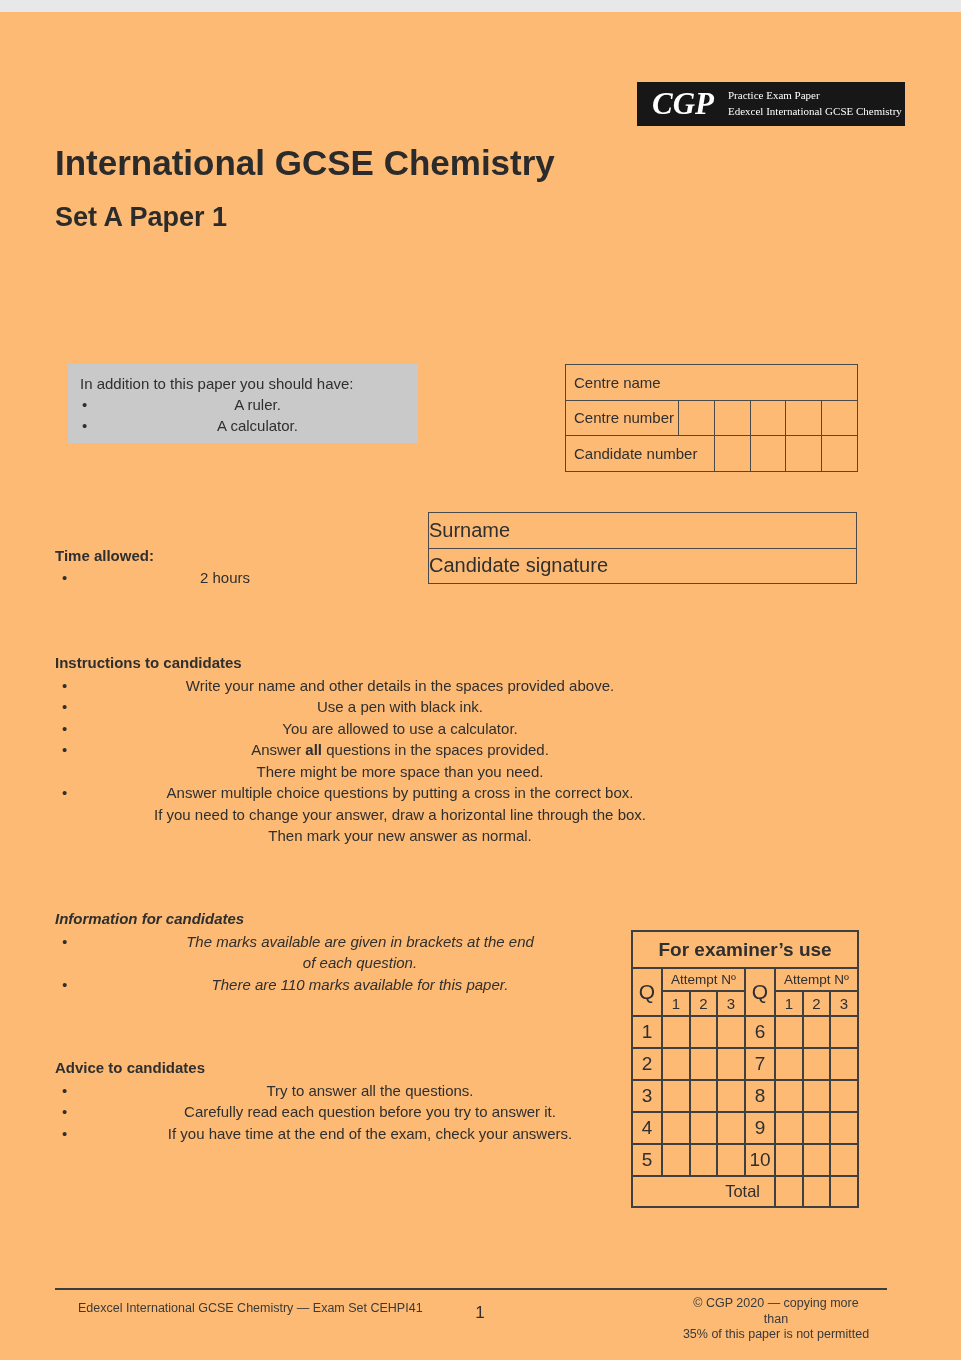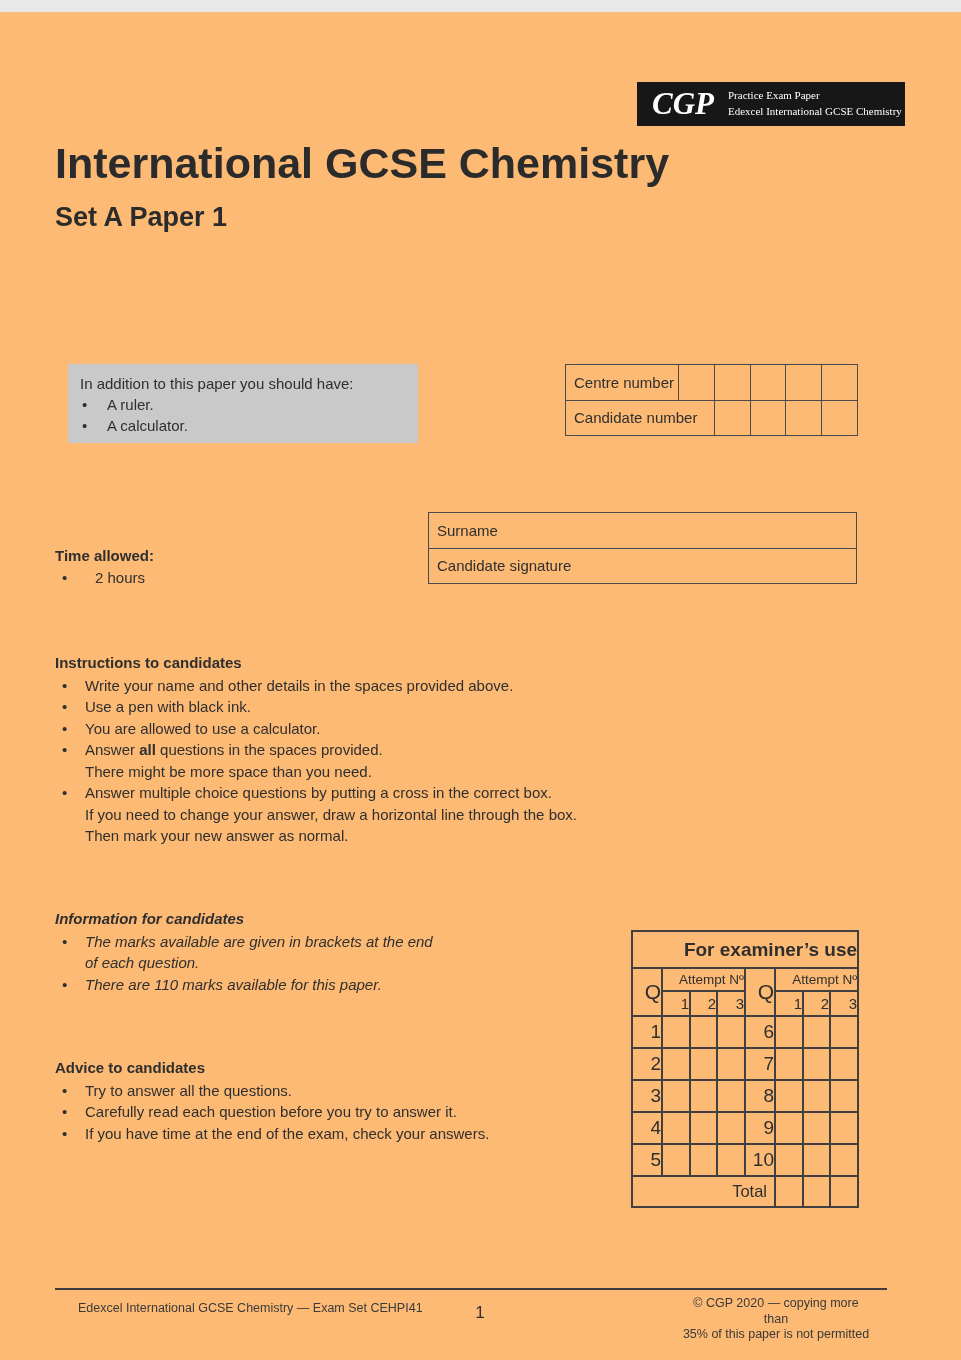--- a/index.html
+++ b/index.html
@@ -26,74 +26,74 @@
     margin-left: 15px; width: 76px; flex: none;
   }
   .logo-lines {
     font-family: "Liberation Serif", "DejaVu Serif", serif;
     font-weight: normal; font-size: 11px; color: #ffffff; line-height: 1.45;
   }
 
   
   .title {
     position: absolute; left: 55px; top: 129px; margin: 0;
-    font-size: 43px; line-height: 44px; font-weight: bold; color: #2b2b2b;
+    font-size: 35px; line-height: 44px; font-weight: bold; color: #2b2b2b;
   }
   .subtitle {
     position: absolute; left: 55px; top: 188px; margin: 0;
     font-size: 27px; line-height: 34px; font-weight: bold; color: #2b2b2b;
   }
 
   
   .equip-box {
     position: absolute; left: 68px; top: 352px; width: 350px; height: 79px;
     background: #c9c9c9; padding: 9px 10px 0 12px;
     font-size: 15px; line-height: 21px;
   }
   .b-row { display: flex; }
   .b-row .bullet { width: 26px; flex: none; text-align: left; padding-left: 2px; }
-  .b-row .btext { flex: 1; white-space: pre-line; }
+  .b-row .btext { flex: 1; white-space: pre-line; text-align: center; }
   .equip-box .b-row .bullet { width: 27px; }
 
   
   table { border-collapse: collapse; }
   td { border: 1.5px solid #4a4a4a; padding: 0; }
 
   .centre-table { position: absolute; left: 565px; top: 352px; width: 292px; table-layout: fixed; }
   .centre-table td { height: 35.5px; font-size: 15px; vertical-align: middle; }
   .centre-table td.lbl { padding-left: 8px; }
 
   .name-table { position: absolute; left: 428px; top: 500px; width: 429px; }
-  .name-table td { height: 35.5px; font-size: 15px; vertical-align: middle; padding-left: 8px; }
+  .name-table td { height: 35.5px; font-size: 20px; vertical-align: middle; padding-left: 0; }
 
   
   .time-block { position: absolute; left: 55px; top: 533px; width: 300px; font-size: 15px; line-height: 21px; }
   .sec-heading { font-weight: bold; font-size: 15px; margin: 0 0 1px 0; }
   .time-block .b-row .bullet { width: 40px; padding-left: 7px; }
 
   
   .section { position: absolute; left: 55px; font-size: 15px; line-height: 21.5px; }
   .section .sec-heading { margin-bottom: 1px; }
   .section .b-row .bullet { width: 30px; flex: none; padding-left: 7px; }
   .sec-instructions { top: 640px; width: 660px; }
   .sec-information { top: 896px; width: 580px; font-style: italic; }
   .sec-advice { top: 1045px; width: 600px; }
 
   
   .examiner-table {
     position: absolute; left: 631px; top: 918px; width: 226px; table-layout: fixed;
   }
-  .examiner-table td { border: 2px solid #404040; text-align: right; vertical-align: middle; }
+  .examiner-table td { border: 2px solid #404040; text-align: center; vertical-align: middle; }
   .ex-title td { height: 37px; font-size: 19px; font-weight: bold; }
   .examiner-table td.qh { font-size: 21px; }
   .examiner-table td.att { font-size: 13.5px; height: 23px; }
   .examiner-table td.acol { font-size: 15px; height: 25px; }
   .examiner-table tr.ex-row td { height: 32px; }
   .examiner-table td.qn { font-size: 19px; }
-  .examiner-table td.total { text-align: right; padding-right: 7px; font-size: 16.5px; height: 31px; }
+  .examiner-table td.total { text-align: right; padding-right: 14px; font-size: 16.5px; height: 31px; }
 
   
   .footer-rule { position: absolute; left: 55px; top: 1276px; width: 832px; height: 2px; background: #3d3d3d; }
   .footer-left { position: absolute; left: 78px; top: 1289px; font-size: 12.5px; color: #3a3a3a; }
   .footer-page { position: absolute; left: 420px; top: 1291px; width: 120px; text-align: center; font-size: 17px; }
   .footer-right { position: absolute; left: 680px; top: 1284px; width: 192px; text-align: center; font-size: 12.5px; line-height: 15.5px; color: #3a3a3a; white-space: pre-line; }
 </style>
 </head>
 <body>
 
@@ -125,20 +125,23 @@
   <table class="centre-table">
     <colgroup>
       <col style="width:113px">
         <col style="width:35.8px">
         <col style="width:35.8px">
       <col style="width:35.8px">
         <col style="width:35.8px">
         <col style="width:35.8px">
     </colgroup>
     <tbody>
+        <tr>
+      <td colspan="6" class="lbl">Centre name</td>
+    </tr>
     <tr>
       <td class="lbl">Centre number</td>
       <td></td>
       <td></td>
       <td></td>
       <td></td>
       <td></td>
     </tr>
     <tr>
       <td colspan="2" class="lbl">Candidate number</td>

